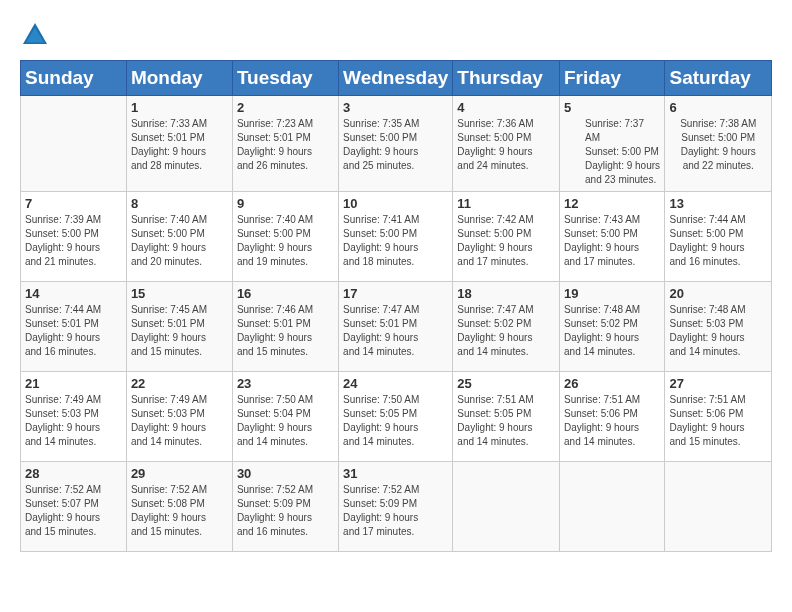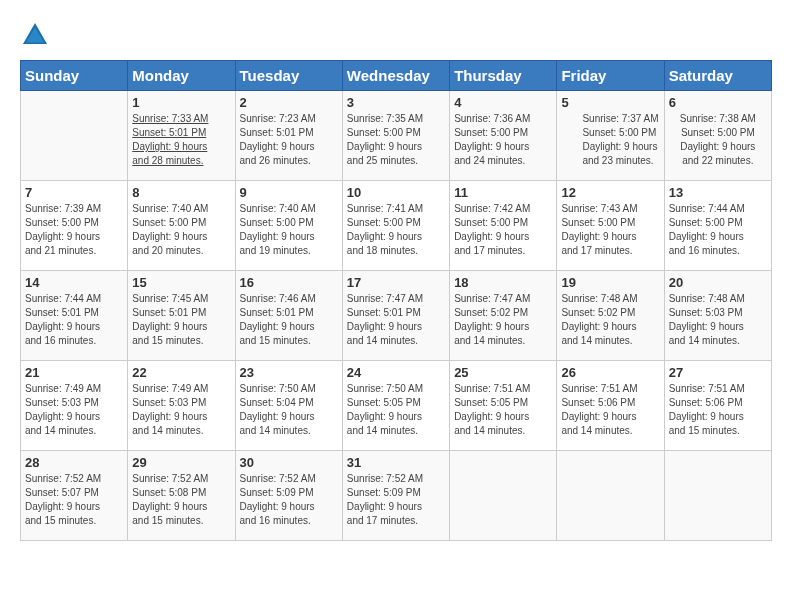--- a/index.html
+++ b/index.html
@@ -47,21 +47,21 @@
     table {
       width: 100%;
       border-collapse: collapse;
       font-size: 11px;
     }
     thead tr th {
       background-color: #3a7abf;
       color: #fff;
       padding: 6px 4px;
       text-align: left;
-      font-size: 15px;
+      font-size: 19px;
       font-weight: bold;
       border: 1px solid #2a5a9f;
     }
     tbody tr td {
       border: 1px solid #ccc;
       vertical-align: top;
       padding: 4px;
       height: 90px;
       width: calc(100% / 7);
       color: #333;
@@ -115,21 +115,21 @@
         <th>Thursday</th>
         <th>Friday</th>
         <th>Saturday</th>
       </tr>
   </thead>
   <tbody id="calendar-body">
   <tr>
         <td class="empty"></td>
         <td>
           <span class="day-number">1</span>
-          <div class="day-info" style="white-space: pre-line; text-decoration: underline;">Sunrise: 7:33 AM
+          <div class="day-info" style="white-space: pre-line;">Sunrise: 7:33 AM
 Sunset: 5:01 PM
 Daylight: 9 hours
 and 28 minutes.</div>
         </td>
         <td>
           <span class="day-number">2</span>
           <div class="day-info" style="white-space: pre-line;">Sunrise: 7:23 AM
 Sunset: 5:01 PM
 Daylight: 9 hours
 and 26 minutes.</div>

